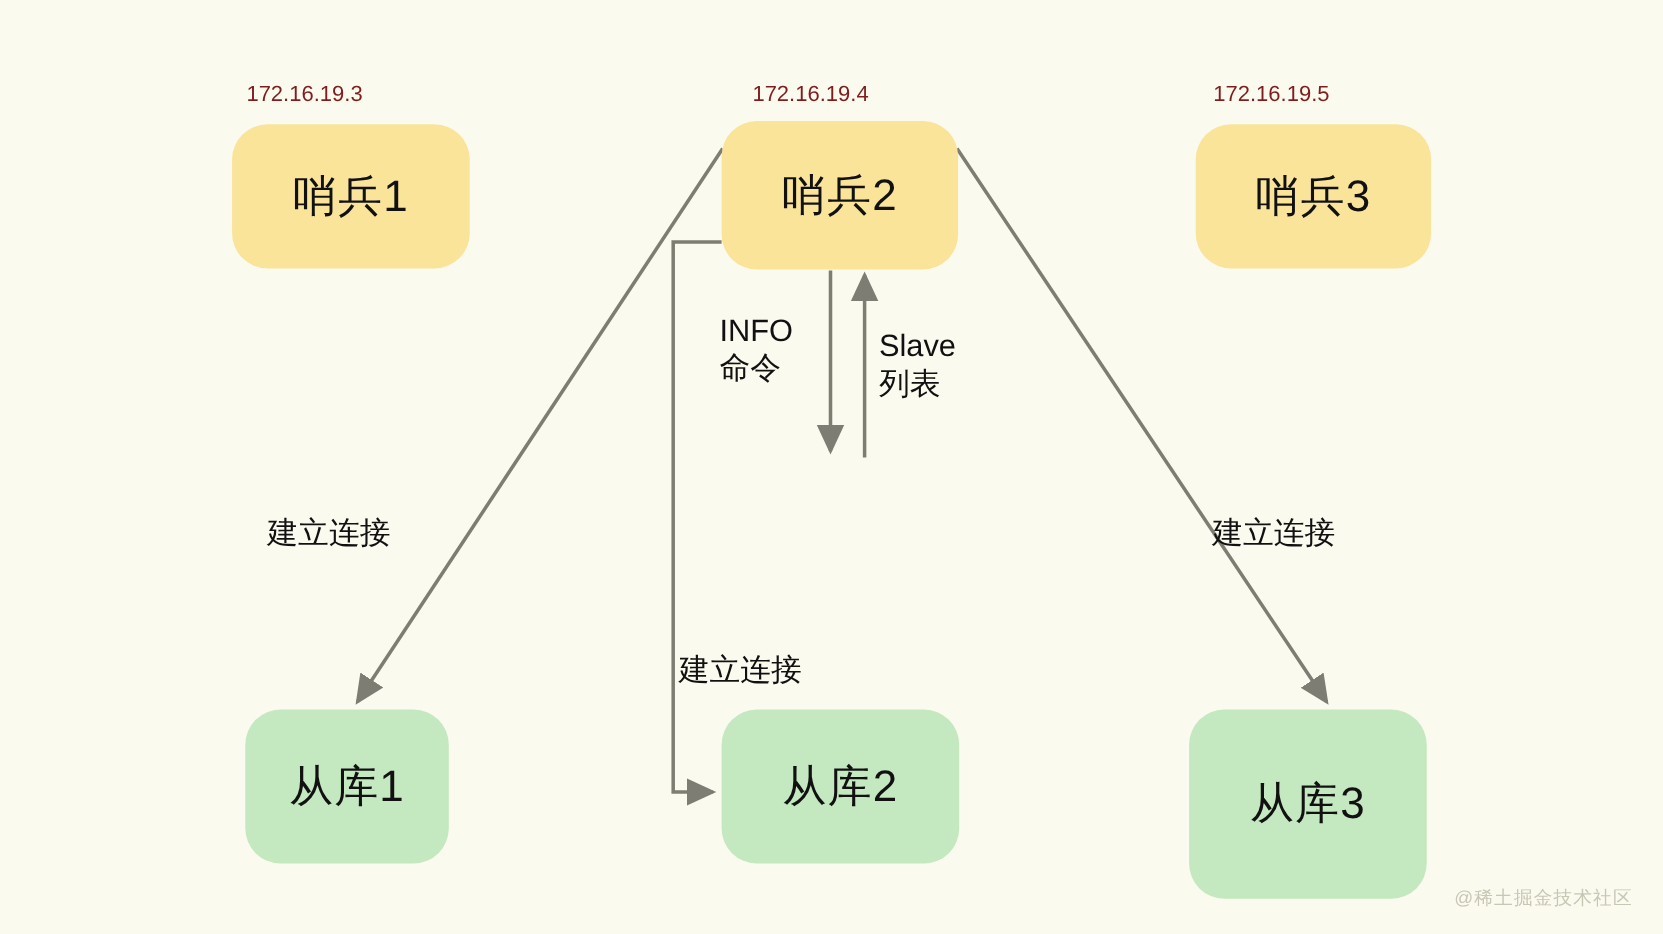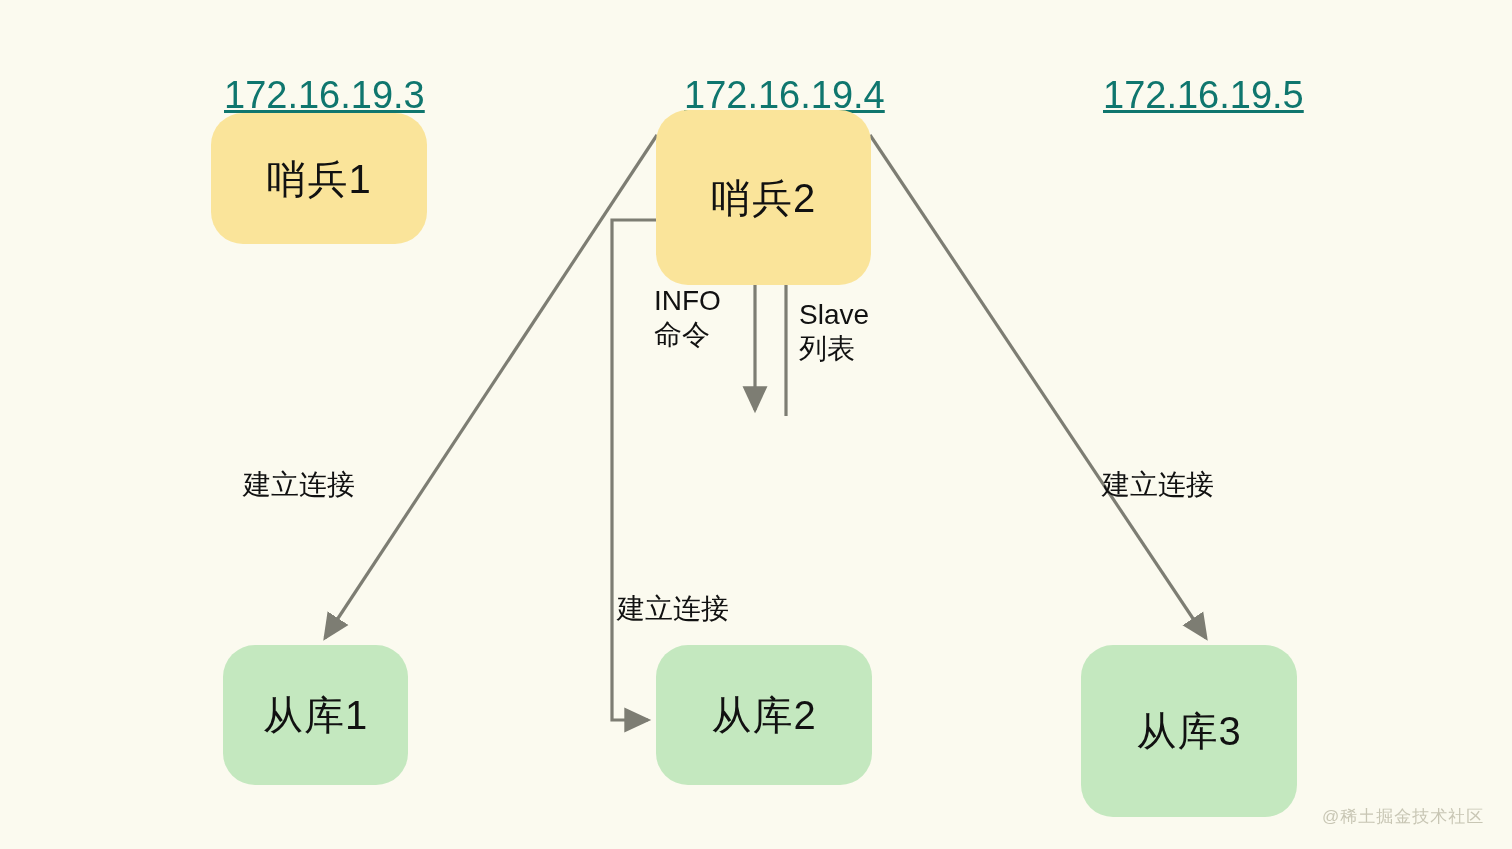--- a/index.html
+++ b/index.html
@@ -42,25 +42,24 @@
     white-space: nowrap;
   }
   .node-sentinel {
     background: #fae49a;
   }
   .node-db {
     background: #c4e8bf;
   }
   .ip-label {
     position: absolute;
-    font-size: 38px;
-    color: #0f766e;
+    font-size: 20px;
+    color: #7f1d1d;
     white-space: nowrap;
     line-height: 1;
-    text-decoration: underline;
   }
   .edge-label {
     position: absolute;
     font-size: 28px;
     color: #111111;
     white-space: nowrap;
     line-height: 1.18;
   }
   .edge-label.two-line {
     line-height: 1.2;
@@ -97,24 +96,27 @@
   </svg>
 
   <div class="ip-label" style="left:224px; top:76px;">172.16.19.3</div>
   <div class="ip-label" style="left:684px; top:76px;">172.16.19.4</div>
   <div class="ip-label" style="left:1103px; top:76px;">172.16.19.5</div>
 
   <div class="node node-sentinel" style="left:211px; top:113px; width:216px; height:131px;">
     <span class="node-label">哨兵1</span>
   </div>
 
-  <div class="node node-sentinel" style="left:656px; top:110px; width:215px; height:175px;">
+  <div class="node node-sentinel" style="left:656px; top:110px; width:215px; height:135px;">
     <span class="node-label">哨兵2</span>
   </div>
 
+  <div class="node node-sentinel" style="left:1087px; top:113px; width:214px; height:131px;">
+    <span class="node-label">哨兵3</span>
+  </div>
 
 
   <div class="node node-db" style="left:223px; top:645px; width:185px; height:140px;">
     <span class="node-label">从库1</span>
   </div>
 
   <div class="node node-db" style="left:656px; top:645px; width:216px; height:140px;">
     <span class="node-label">从库2</span>
   </div>
 

